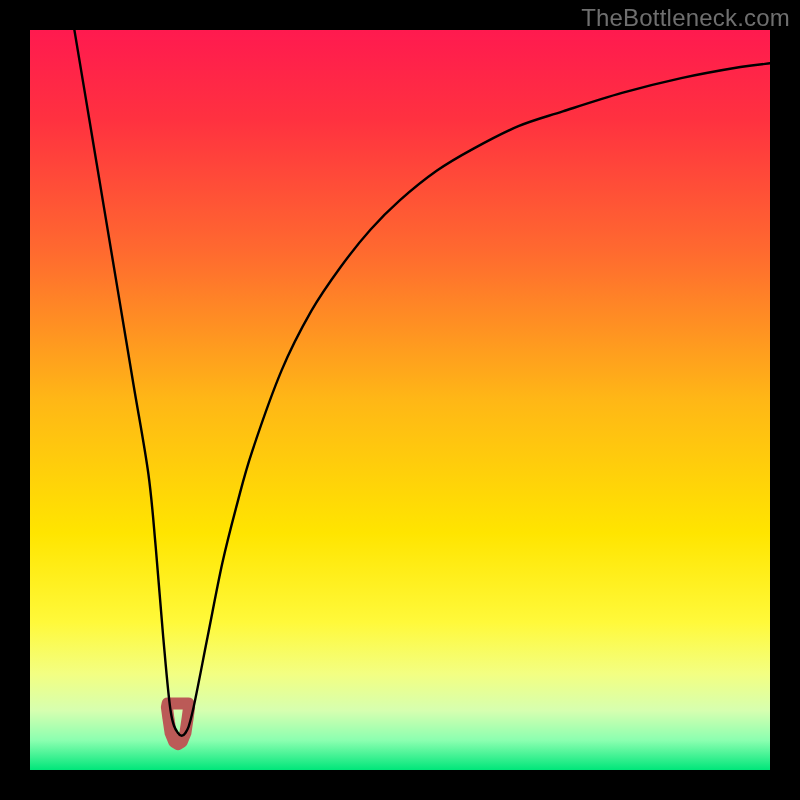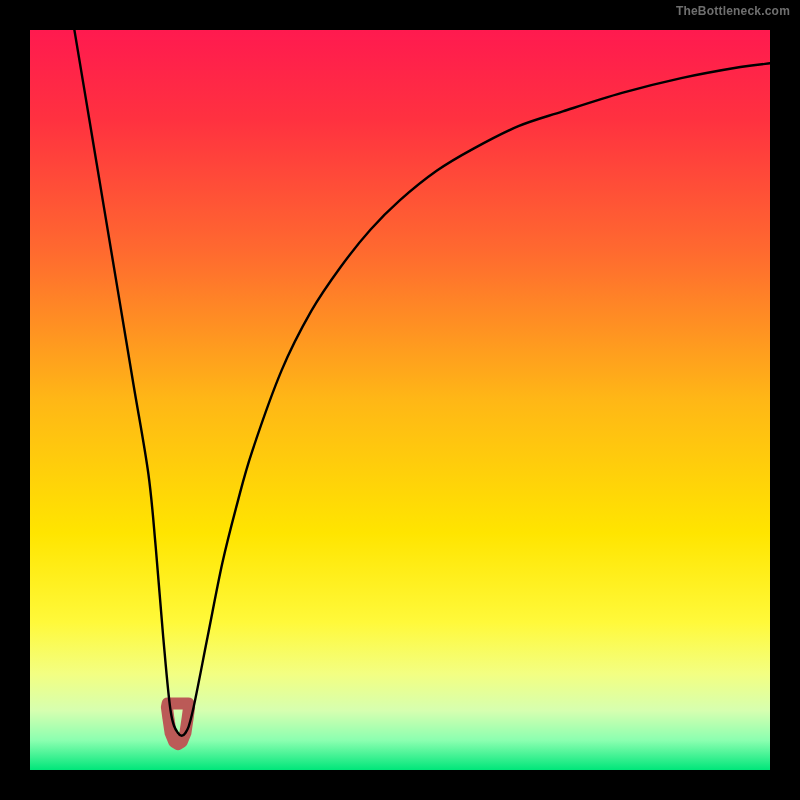--- a/index.html
+++ b/index.html
@@ -40,22 +40,22 @@
     top: 0;
     width: 740px;
     height: 740px;
     overflow: visible;
   }
   .watermark {
     position: absolute;
     top: 4px;
     right: 10px;
     color: #6f6f6f;
-    font-size: 12px;
-    font-weight: 700;
+    font-size: 24px;
+    font-weight: 400;
     letter-spacing: 0.2px;
     user-select: none;
   }
 </style>
 </head>
 <body>
 
 <div class="frame">
 
   <div class="plot-area">

